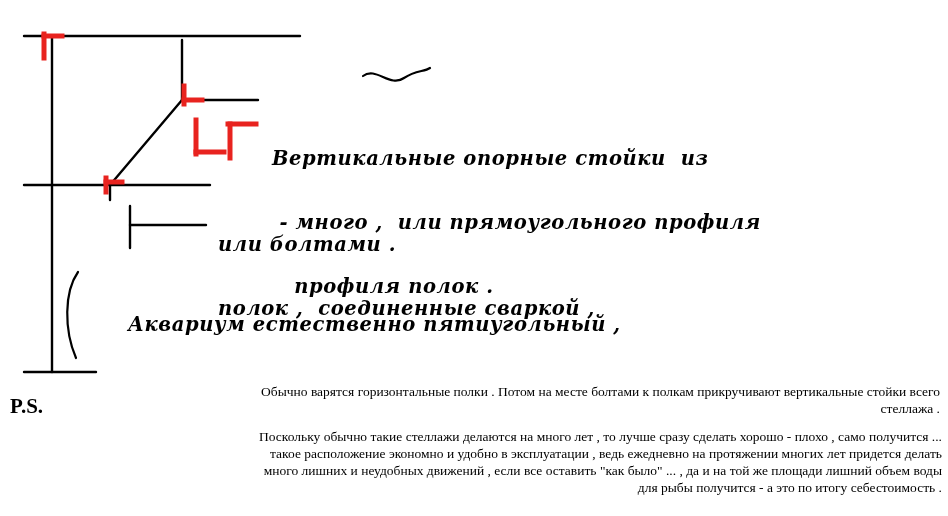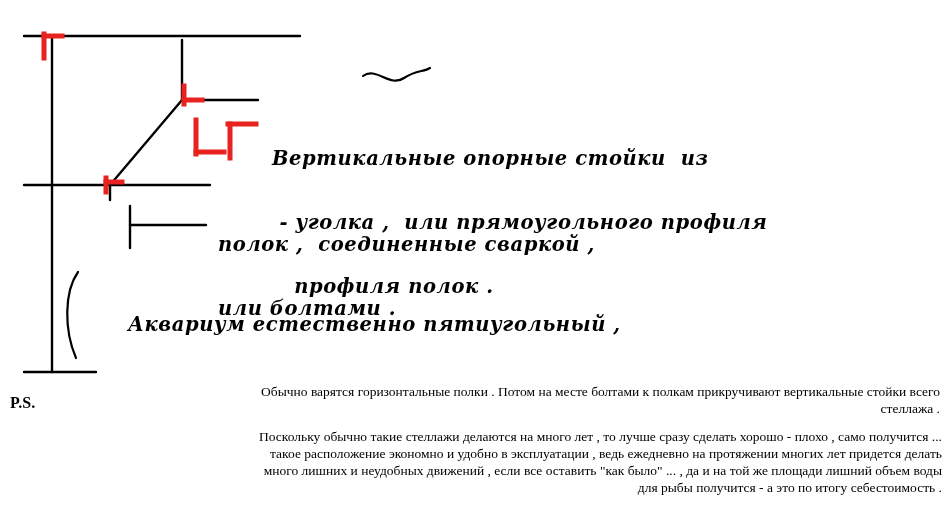--- a/index.html
+++ b/index.html
@@ -36,21 +36,21 @@
     letter-spacing: 0.6px;
   }
   .hand-line {
     font-size: 19.5px;
     line-height: 26px;
   }
   .note-label {
     position: absolute;
     font-family: "Liberation Serif", serif;
     font-weight: bold;
-    font-size: 16px;
+    font-size: 21px;
     color: #000000;
   }
   .note-text {
     position: absolute;
     font-family: "Liberation Serif", serif;
     font-size: 13.5px;
     line-height: 17px;
     color: #000000;
     white-space: pre-line;
     text-align: right;
@@ -106,27 +106,27 @@
       <path d="M230 124 L230 158"></path>
       <path d="M228 124 L256 124"></path>
 
       <path d="M106 178 L106 192"></path>
       <path d="M106 182 L122 182"></path>
     </g>
   </svg>
 
   <div class="hand blk1">
     <div class="hand-line">Вертикальные опорные стойки  из</div>
-    <div class="hand-line"> - уголка ,  или прямоугольного профиля</div>
+    <div class="hand-line"> - много ,  или прямоугольного профиля</div>
     <div class="hand-line">   профиля полок .</div>
   </div>
 
   <div class="hand blk2">
+    <div class="hand-line">или болтами .</div>
     <div class="hand-line">полок ,  соединенные сваркой ,</div>
-    <div class="hand-line">или болтами .</div>
   </div>
 
   <div class="hand blk3">
     <div class="hand-line">Аквариум естественно пятиугольный ,</div>
   </div>
 
   <div class="note-label" style="left:10px; top:394px;">P.S.</div>
 
   <div class="note-text" style="left:62px; top:383px; width: 878px;">Обычно варятся горизонтальные полки  . Потом на месте болтами к полкам  прикручивают вертикальные стойки всего
 стеллажа .</div>

